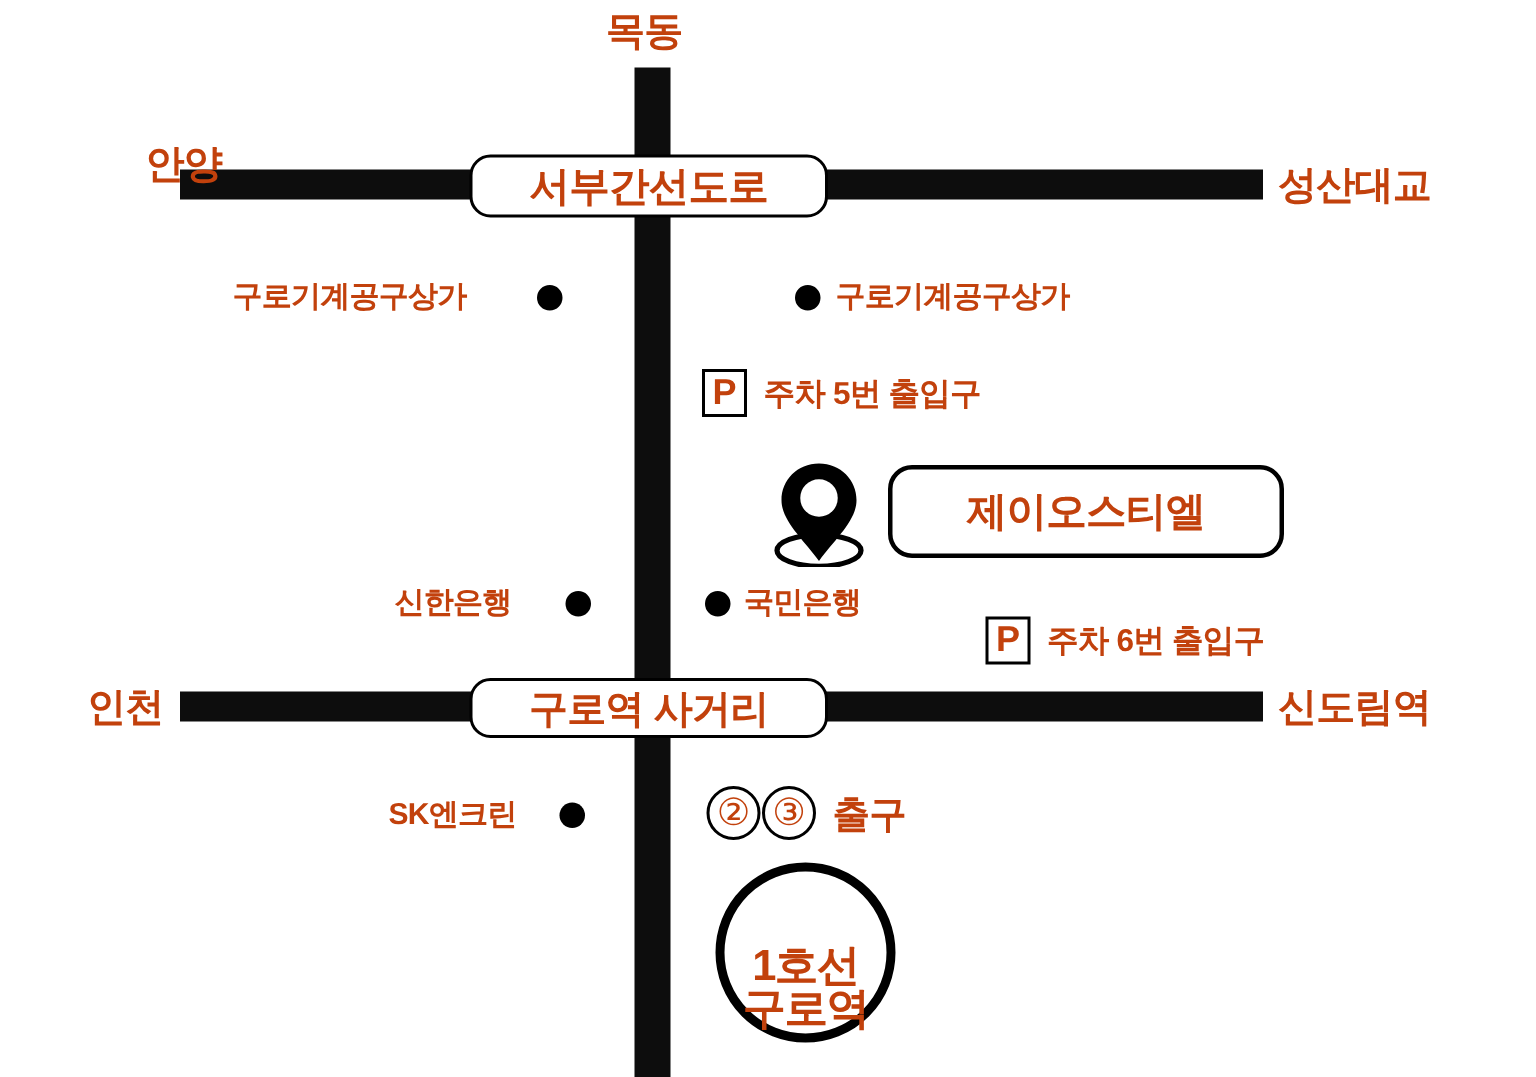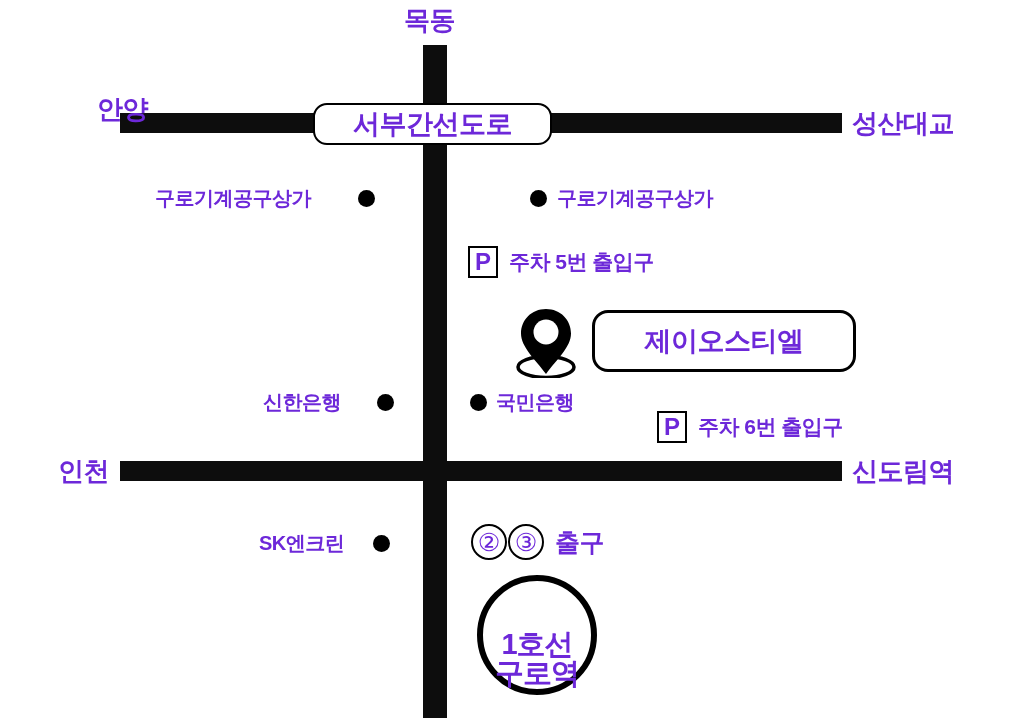--- a/index.html
+++ b/index.html
@@ -7,21 +7,21 @@
     margin: 0;
     padding: 0;
     background: #ffffff;
   }
   #map-root {
     position: relative;
     width: 1008px;
     height: 718px;
     background: #ffffff;
     font-family: "Liberation Sans", "DejaVu Sans", sans-serif;
-    color: #6d28d9;
+    color: #c2410c;
     overflow: hidden;
   }
   .abs { position: absolute; }
 
   
   .road-v {
     background: #0d0d0d;
     left: 423px;
     top: 45px;
     width: 24px;
@@ -202,20 +202,21 @@
 
   <div class="abs parking" style="left:657px; top:411px;">
     <span class="p-box">P</span>
     <span class="p-label">주차 6번 출입구</span>
   </div>
 
   <div class="abs txt t26" style="left:58px; top:458px;text-align:center;">인천</div>
 
   <div class="abs txt t26" style="left:852px; top:458px;">신도림역</div>
 
+  <div class="abs pill road-name-lower">구로역 사거리</div>
 
   <div class="abs txt t25" style="left:259px; top:533px;">SK엔크린</div>
   <div class="abs dot" style="left:373px; top:535px;"></div>
 
   <div class="abs exits" style="left:471px; top:524px;">
     <span class="exit-num">②</span>
     <span class="exit-num">③</span>
     <span class="exit-word">출구</span>
   </div>
 

